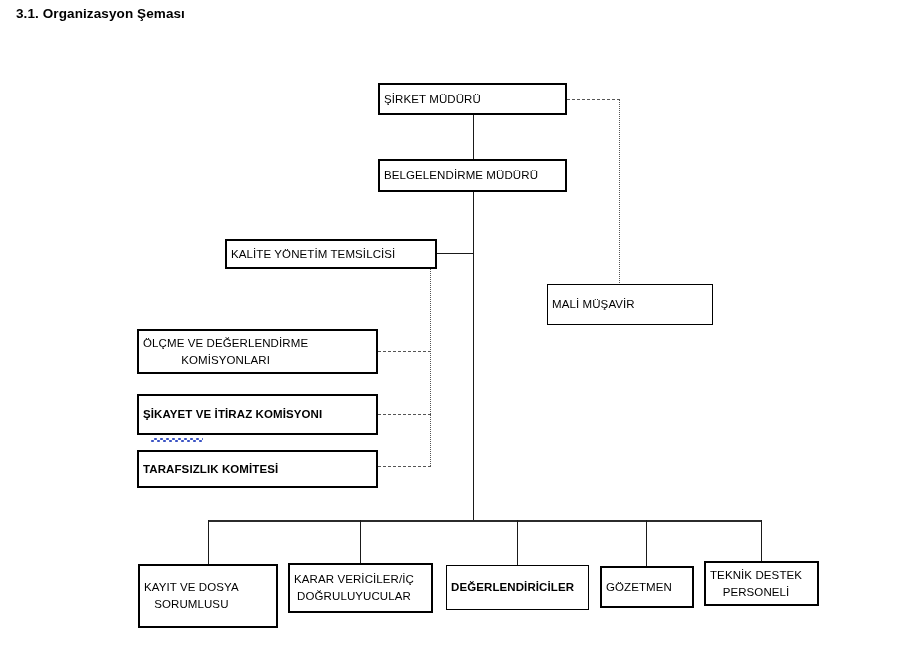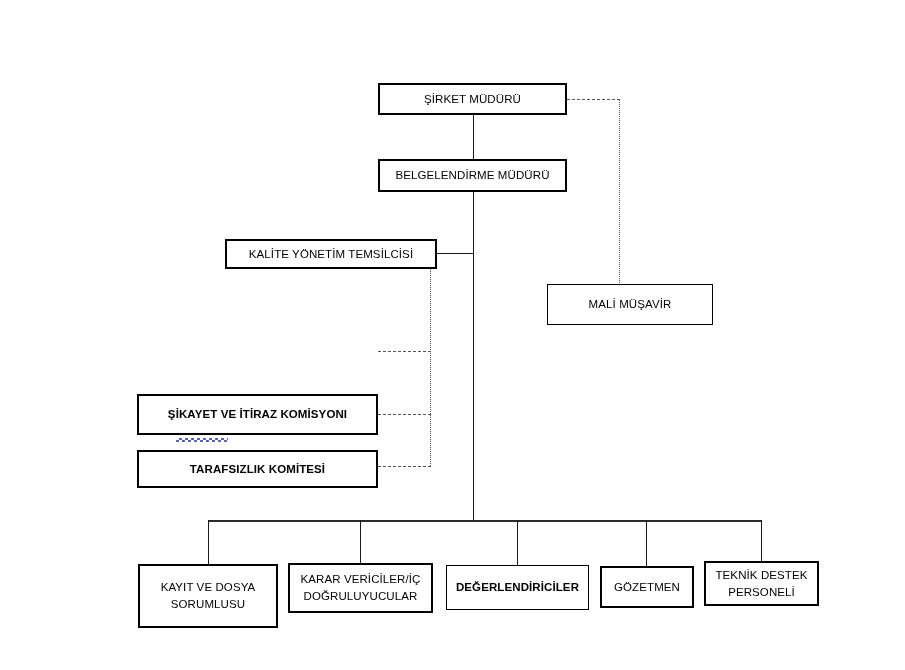--- a/index.html
+++ b/index.html
@@ -29,21 +29,21 @@
     white-space: nowrap;
   }
   
   .node {
     position: absolute;
     box-sizing: border-box;
     background: #ffffff;
     border: 2px solid #000000;
     display: flex;
     align-items: center;
-    justify-content: center;
+    justify-content: flex-start;
     text-align: center;
     font-size: 11.5px;
     line-height: 1.45;
     letter-spacing: 0.1px;
     z-index: 3;
   }
   .node.thin {
     border-width: 1px;
   }
   .node .label {
@@ -89,20 +89,21 @@
     height: 0;
     border-top: 1px dashed #555555;
     z-index: 1;
   }
 </style>
 </head>
 <body>
 
 <div id="page">
 
+  <div class="title">3.1.  Organizasyon Şeması</div>
 
   <div class="ln v" style="left:473px; top:115px; height:44px;"></div>
 
   <div class="ln v" style="left:473px; top:192px; height:329px;"></div>
 
   <div class="ln h" style="left:437px; top:253px; width:37px;"></div>
 
   <div class="ln bar" style="left:208px; top:520px; width:553px;"></div>
 
   <div class="ln v" style="left:208px; top:520px; height:45px;"></div>
@@ -128,20 +129,24 @@
   </div>
 
   <div class="node" style="left:225px; top:239px; width:212px; height:30px;">
     <span class="label">KALİTE YÖNETİM TEMSİLCİSİ</span>
   </div>
 
   <div class="node thin" style="left:547px; top:284px; width:166px; height:41px;">
     <span class="label">MALİ MÜŞAVİR</span>
   </div>
 
+  <div class="node" style="left:137px; top:329px; width:241px; height:45px;">
+    <span class="label">ÖLÇME VE DEĞERLENDİRME
+KOMİSYONLARI</span>
+  </div>
 
   <div class="node" style="left:137px; top:394px; width:241px; height:41px;font-weight:bold;">
     <span class="label spell">
       <span>ŞİKAYET VE İTİRAZ KOMİSYONI</span>
       <span class="spellmark"></span>
     </span>
   </div>
 
   <div class="node" style="left:137px; top:450px; width:241px; height:38px;font-weight:bold;">
     <span class="label">TARAFSIZLIK KOMİTESİ</span>

